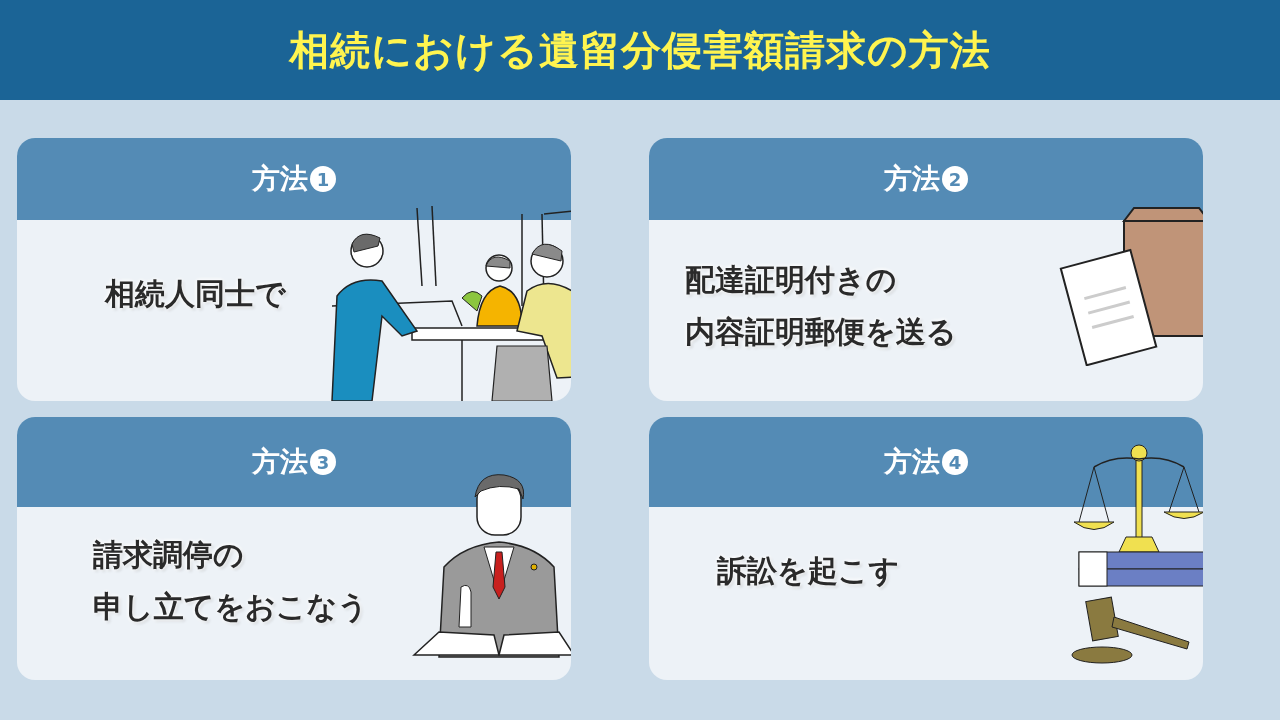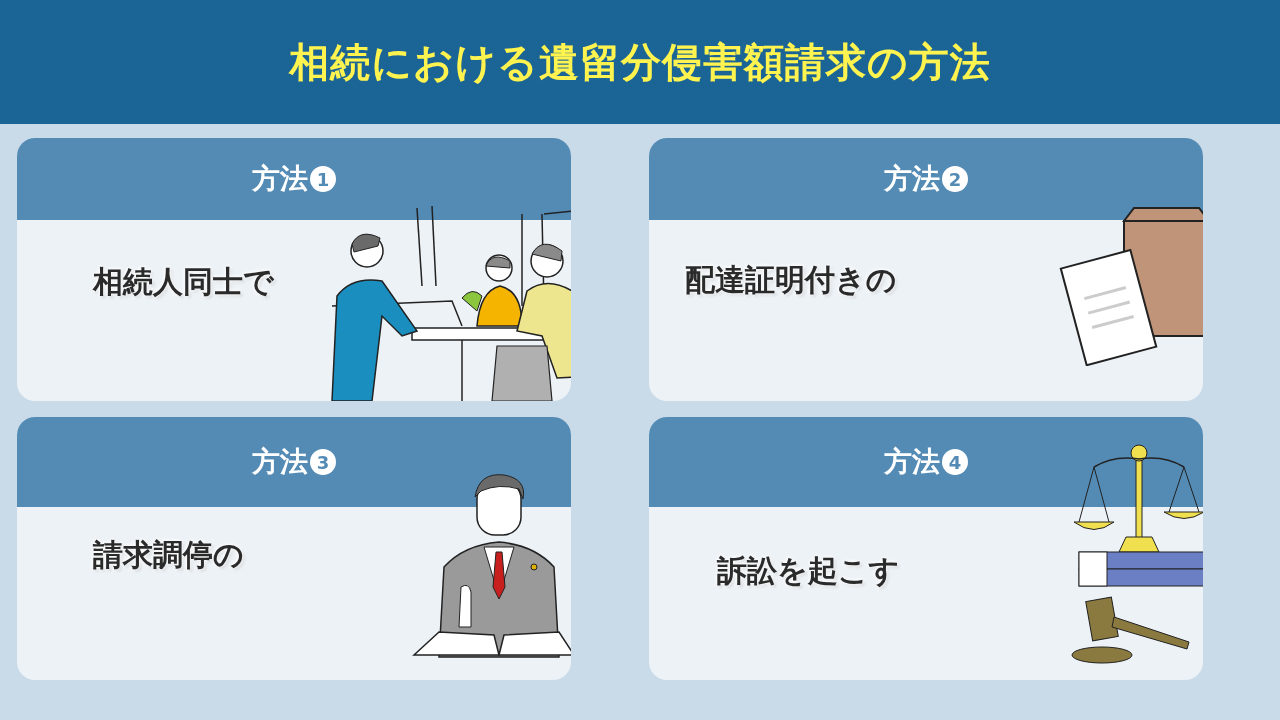--- a/index.html
+++ b/index.html
@@ -1,38 +1,38 @@
 <!DOCTYPE html>
 <html><head>
 <meta charset="utf-8">
 <style>
   html,body{margin:0;padding:0;}
   body{width:1280px;height:720px;background:#c9dae8;position:relative;overflow:hidden;font-family:"DejaVu Sans","Liberation Sans",sans-serif;}
-  .top-banner{position:absolute;left:0;top:0;width:1280px;height:124px;background:#1b6496;display:flex;align-items:center;justify-content:center;}
+  .top-banner{position:absolute;left:0;top:0;width:1280px;height:100px;background:#1b6496;display:flex;align-items:center;justify-content:center;}
   .top-banner h1{margin:0;color:#fff44f;font-size:40px;font-weight:bold;letter-spacing:1px;}
   .card{position:absolute;width:554px;background:#edf2f7;border-radius:18px;overflow:hidden;}
   .card-head{height:82px;background:#548bb5;display:flex;align-items:center;justify-content:center;color:#fff;font-weight:bold;font-size:28px;}
   .card.bottom .card-head{height:90px;}
   .badge{display:inline-flex;width:26px;height:26px;border-radius:50%;background:#fff;color:#548bb5;font-size:18px;align-items:center;justify-content:center;margin-left:2px;}
   .card-text{position:absolute;left:76px;color:#2a2a2a;font-weight:bold;font-size:30px;line-height:52px;text-shadow:0 0 4px #fff,0 0 4px #fff,2px 2px 3px rgba(0,0,0,.15);white-space:nowrap;}
   .illus{position:absolute;}
 </style>
 </head>
 <body>
 
 <div class="top-banner">
   <h1>相続における遺留分侵害額請求の方法</h1>
 </div>
 
 <div class="card" style="left:17px;top:138px;height:263px;">
   <div class="card-head">
     <span>方法</span>
       <span class="badge">1</span>
   </div>
-  <div class="card-text" style="top:118px;">
+  <div class="card-text" style="top:130px;margin-left:12px;">
     <div>相続人同士で</div>
   </div>
   <svg class="illus" style="left:295px;top:68px;" width="310" height="195" viewBox="0 0 310 195">
     <g stroke="#222" stroke-width="1.5" fill="none">
       <line x1="105" y1="2" x2="110" y2="80"></line>
         <line x1="120" y1="0" x2="124" y2="80"></line>
       <line x1="210" y1="8" x2="210" y2="100"></line>
         <line x1="230" y1="8" x2="232" y2="100"></line>
         <line x1="232" y1="8" x2="290" y2="2"></line>
       <path d="M20 100 L140 95 L150 120"></path>
@@ -53,40 +53,42 @@
   </svg>
 </div>
 
 <div class="card" style="left:649px;top:138px;height:263px;">
   <div class="card-head">
     <span>方法</span>
       <span class="badge">2</span>
   </div>
   <div class="card-text" style="top:116px;left:36px;">
     <div>配達証明付きの</div>
+    <div>内容証明郵便を送る</div>
   </div>
   <svg class="illus" style="left:410px;top:68px;" width="160" height="160" viewBox="0 0 160 160">
     <path d="M65 15 L75 2 L140 2 L150 15 Z" fill="#c09478" stroke="#222" stroke-width="2"></path>
     <rect x="65" y="15" width="85" height="115" fill="#c09478" stroke="#222" stroke-width="2"></rect>
     <g transform="rotate(-15 55 95)">
       <rect x="12" y="50" width="72" height="100" fill="#fff" stroke="#222" stroke-width="2"></rect>
       <line x1="27" y1="85" x2="70" y2="85" stroke="#ccc" stroke-width="3"></line>
       <line x1="27" y1="100" x2="70" y2="100" stroke="#ccc" stroke-width="3"></line>
       <line x1="27" y1="115" x2="70" y2="115" stroke="#ccc" stroke-width="3"></line>
     </g>
   </svg>
 </div>
 
 <div class="card bottom" style="left:17px;top:417px;height:263px;">
   <div class="card-head">
     <span>方法</span>
       <span class="badge">3</span>
   </div>
   <div class="card-text" style="top:112px;">
     <div>請求調停の</div>
+    <div>申し立てをおこなう</div>
   </div>
   <svg class="illus" style="left:392px;top:50px;" width="170" height="195" viewBox="0 0 170 195">
     <path d="M30 190 L35 100 Q55 78 90 75 Q125 78 145 100 L150 190 Z" fill="#9a9a9a" stroke="#222" stroke-width="1.5"></path>
     <path d="M75 80 L90 130 L105 80 Z" fill="#fff" stroke="#222"></path>
     <path d="M87 85 L93 85 L96 120 L90 132 L84 120 Z" fill="#c8201e" stroke="#222"></path>
     <rect x="68" y="14" width="44" height="54" rx="18" fill="#fff" stroke="#222" stroke-width="1.5"></rect>
     <path d="M66 30 Q70 5 95 8 Q118 12 114 32 L110 22 Q90 16 72 24 Z" fill="#6a6a6a" stroke="#222"></path>
     <circle cx="125" cy="100" r="3" fill="#e0b000" stroke="#222"></circle>
     <path d="M5 188 L30 165 L85 168 L90 188 Z" fill="#fff" stroke="#222" stroke-width="1.5"></path>
     <path d="M90 188 L95 168 L150 165 L165 188 Z" fill="#fff" stroke="#222" stroke-width="1.5"></path>

